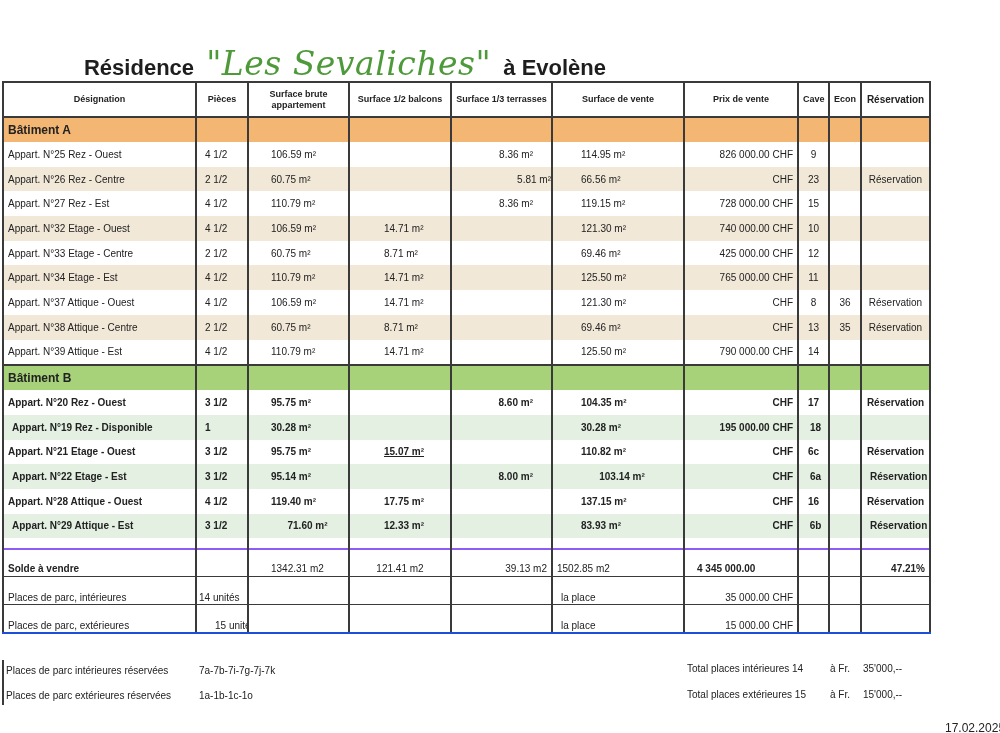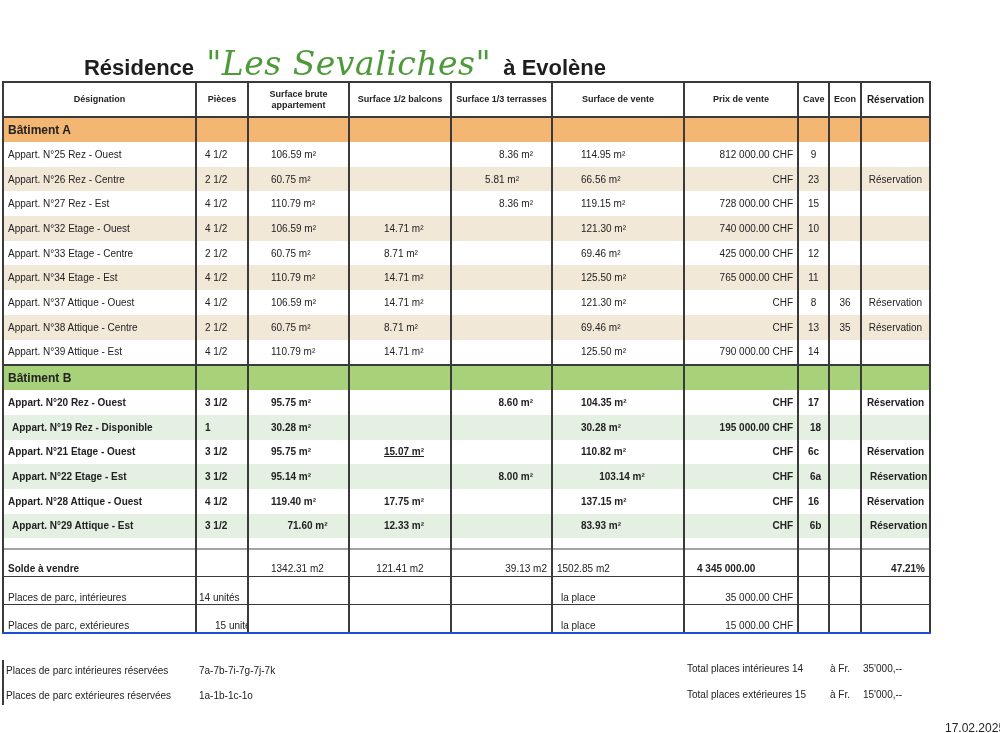--- a/index.html
+++ b/index.html
@@ -16,21 +16,21 @@
   table.sheet th { font-weight:bold; font-size:9px; line-height:11px; height:33px;
                    border-top:2px solid #3a3a3a; border-bottom:2px solid #3a3a3a; text-align:center; background:#fff; }
   table.sheet th.res { font-size:10px; }
   tr.section td { height:24px; font-weight:bold; font-size:12px; }
   tr.secA td { background:#f3b673; }
   tr.secB td { background:#a8d27a; border-top:2px solid #3a3a3a; }
   tr.row td { height:24.7px; }
   tr.row.a.alt td { background:#f2e8d8; }
   tr.row.b.alt td { background:#e3f0e2;padding-left:8px; }
   tr.spacer td { height:10px; }
-  tr.total td { height:24px; border-top:2px solid #a3a3a3; font-size:10px; vertical-align:bottom; padding-bottom:2px; }
+  tr.total td { height:24px; border-top:2px solid #8b5cf6; font-size:10px; vertical-align:bottom; padding-bottom:2px; }
   tr.park td { height:26px; border-top:1.5px solid #3a3a3a; vertical-align:bottom; padding-bottom:1px; }
   tr.park.last td { border-bottom:2px solid #1d4ed8; }
   .c { text-align:center; }
   .r { text-align:right; }
   .l { text-align:left; }
   .b { font-weight:bold; }
   .footer { position:absolute; font-size:10px; color:#222; white-space:nowrap; }
   .left-rule { position:absolute; left:2px; top:660px; width:2px; height:45px; background:#3a3a3a; }
 </style>
 </head>
@@ -82,31 +82,31 @@
         <td></td>
         <td></td>
     </tr>
   <tr class="row a">
         <td class="l">Appart. N°25  Rez - Ouest</td>
         <td class="c" style="text-align: left; padding-left: 8px;">4 1/2</td>
         <td class="c" style="text-align: left; padding-left: 22px;">106.59 m²</td>
         <td class="c" style="text-align: left; padding-left: 34px;"></td>
         <td class="r" style="padding-right: 18px;">8.36 m²</td>
         <td class="c" style="text-align: left; padding-left: 28px;">114.95 m²</td>
-        <td class="r">812 000.00  CHF</td>
+        <td class="r">826 000.00  CHF</td>
         <td class="c">9</td>
         <td class="c"></td>
         <td class="c"></td>
       </tr>
       <tr class="row a alt">
         <td class="l">Appart. N°26  Rez - Centre</td>
         <td class="c" style="text-align: left; padding-left: 8px;">2 1/2</td>
         <td class="c" style="text-align: left; padding-left: 22px;">60.75 m²</td>
         <td class="c" style="text-align: left; padding-left: 34px;"></td>
-        <td class="r" style="padding-right: 32px;">5.81 m²</td>
+        <td class="r" style="padding-right: 0;">5.81 m²</td>
         <td class="c" style="text-align: left; padding-left: 28px;">66.56 m²</td>
         <td class="r">CHF</td>
         <td class="c">23</td>
         <td class="c"></td>
         <td class="c">Réservation</td>
       </tr>
       <tr class="row a">
         <td class="l">Appart. N°27 Rez - Est</td>
         <td class="c" style="text-align: left; padding-left: 8px;">4 1/2</td>
         <td class="c" style="text-align: left; padding-left: 22px;">110.79 m²</td>

